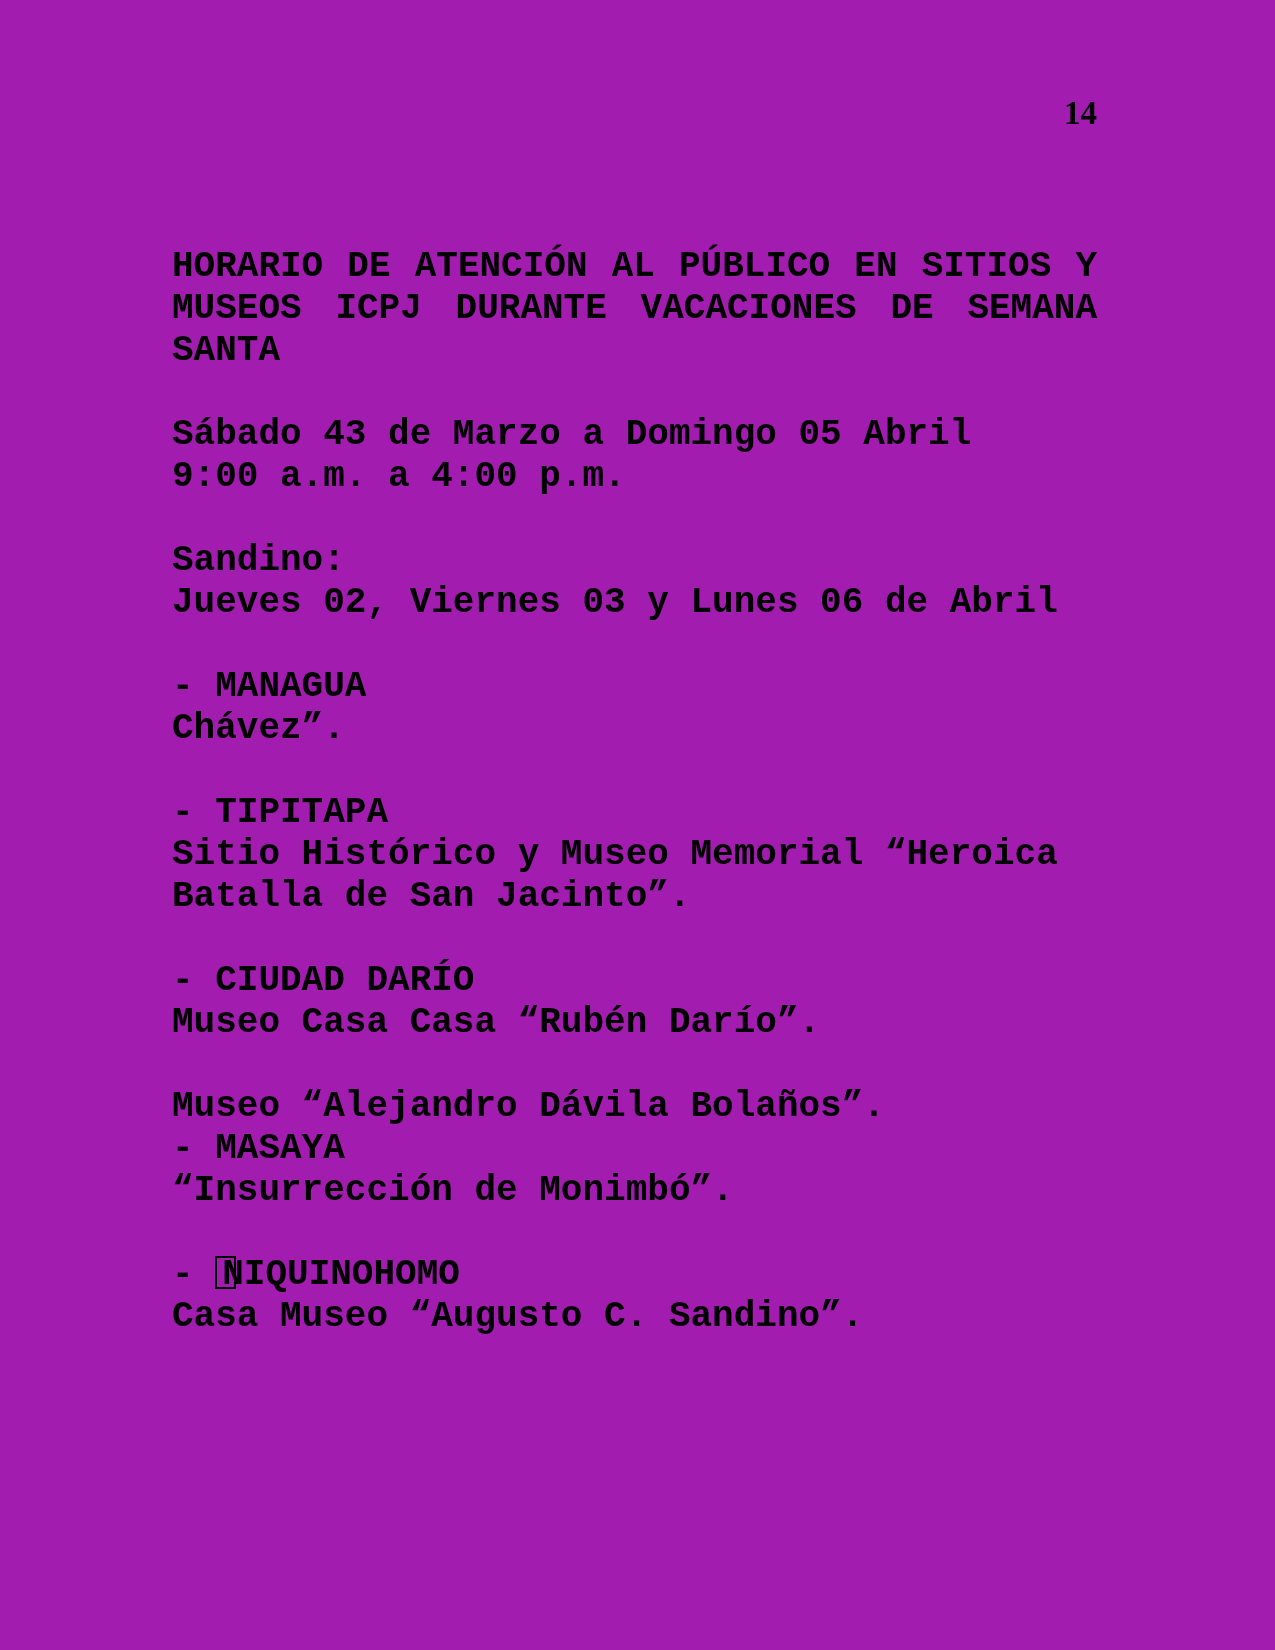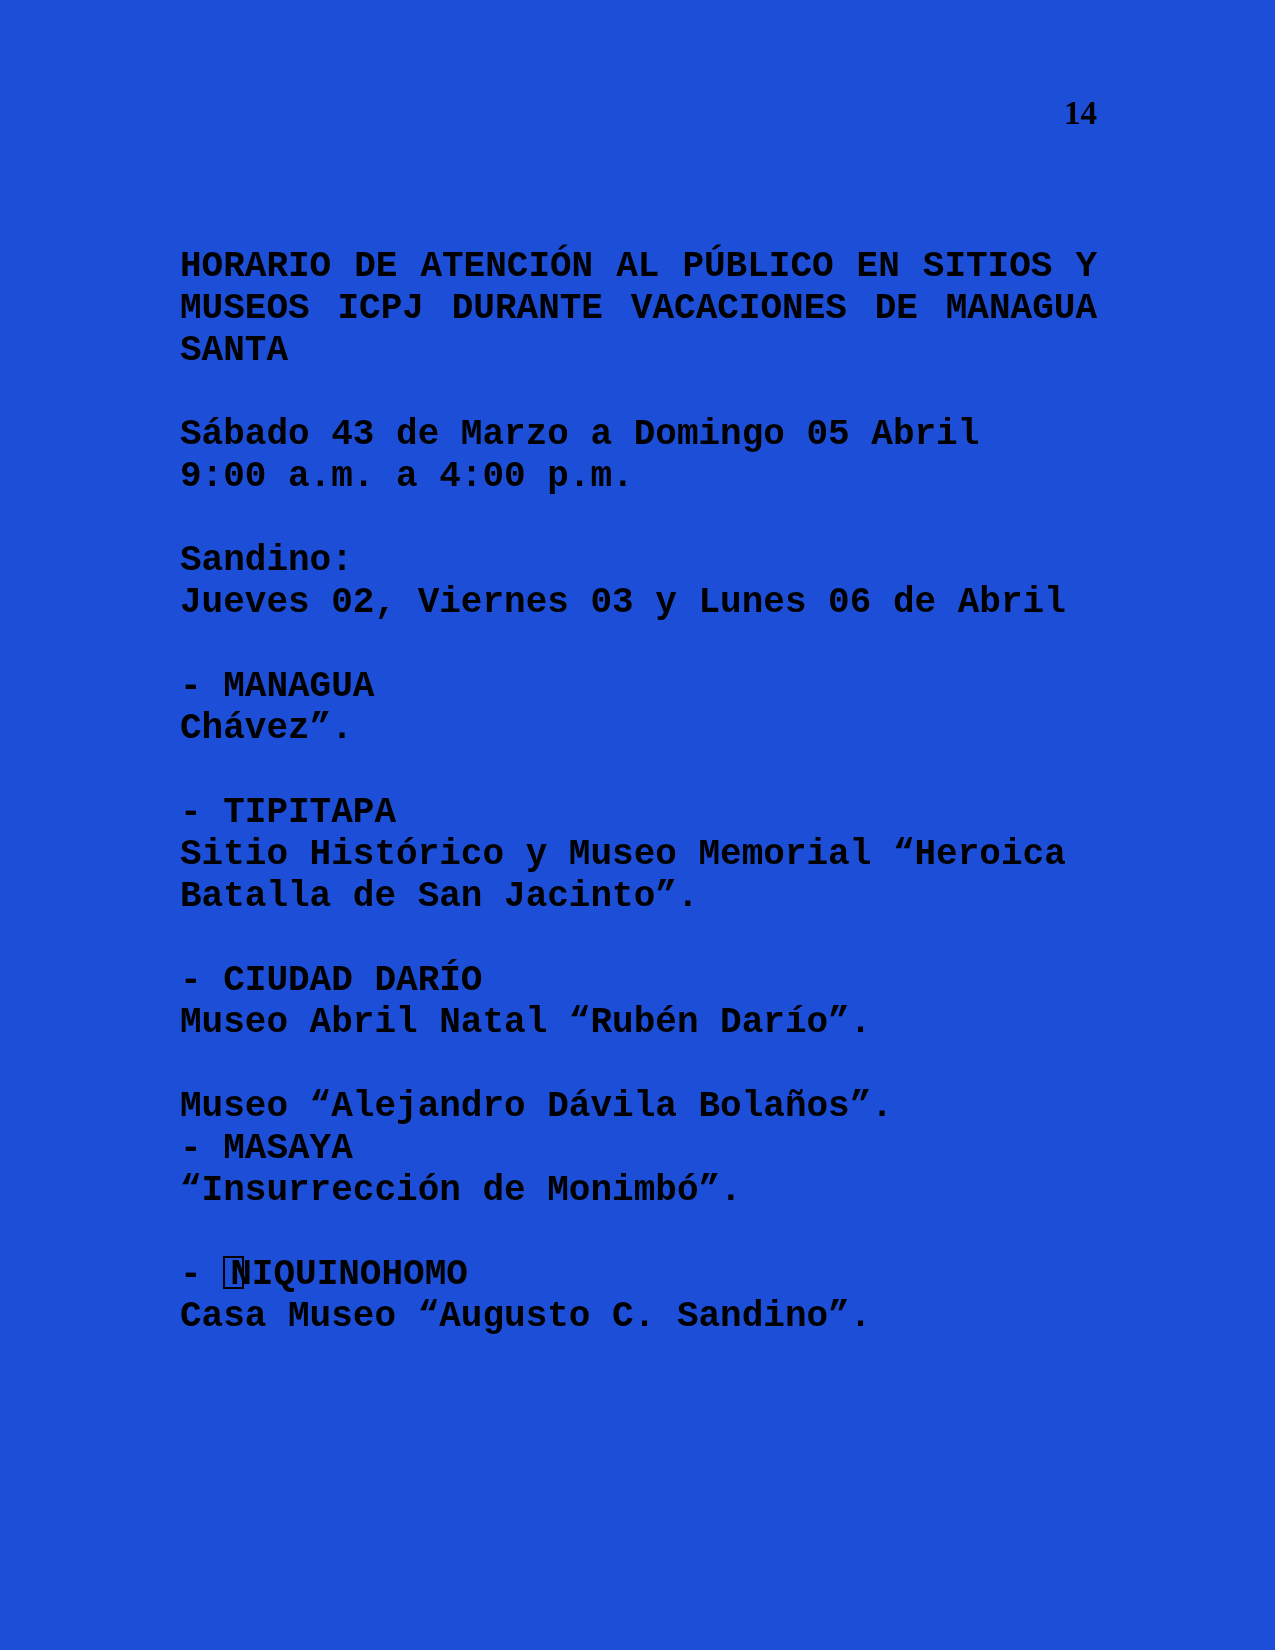--- a/index.html
+++ b/index.html
@@ -1,19 +1,19 @@
 <!DOCTYPE html>
 <html><head>
 <meta charset="utf-8">
 <style>
   html,body{margin:0;padding:0;background:#e8e8e8;}
   .page{
     position:relative;
     width:1275px;height:1650px;
-    background:#1d4ed8;
+    background:#a21caf;
     color:#000000;
     font-family:"Liberation Mono","DejaVu Sans Mono",monospace;
     font-weight:700;
     overflow:hidden;
   }
   .page-number{
     position:absolute;
     top:96px;left:172px;width:925px;
     text-align:right;
     font-family:"Liberation Serif","DejaVu Serif",serif;
@@ -21,21 +21,21 @@
     font-weight:700;
     line-height:34px;
   }
   .text-block{
     position:absolute;
     left:172px;top:246px;width:925px;
     font-size:36px;
     line-height:42px;
     letter-spacing:0;
   }
-  .para{margin:0 0 42px 8px;}
+  .para{margin:0 0 42px 0;}
   .line{min-height:42px;}
   .line.justify{text-align:justify;text-align-last:justify;}
   .tofu{
     display:inline-block;
     width:21px;height:33px;
     border:2px solid #000;
     box-sizing:border-box;
     margin-right:-14px;
     vertical-align:-5px;
     background:transparent;
@@ -45,21 +45,21 @@
 <body>
 
 <div class="page">
 
   <div class="page-number">14</div>
 
   <div class="text-block">
 
     <div class="para">
       <div class="line justify">HORARIO DE ATENCIÓN AL PÚBLICO EN SITIOS Y</div>
-      <div class="line justify">MUSEOS ICPJ DURANTE VACACIONES DE MANAGUA</div>
+      <div class="line justify">MUSEOS ICPJ DURANTE VACACIONES DE SEMANA</div>
       <div class="line">SANTA</div>
     </div>
 
     <div class="para">
       <div class="line">Sábado 43 de Marzo a Domingo 05 Abril</div>
       <div class="line">9:00 a.m. a 4:00 p.m.</div>
     </div>
 
     <div class="para">
       <div class="line">Sandino:</div>
@@ -72,21 +72,21 @@
     </div>
 
     <div class="para">
       <div class="line">- TIPITAPA</div>
       <div class="line">Sitio Histórico y Museo Memorial “Heroica</div>
       <div class="line">Batalla de San Jacinto”.</div>
     </div>
 
     <div class="para">
       <div class="line">- CIUDAD DARÍO</div>
-      <div class="line">Museo Abril Natal “Rubén Darío”.</div>
+      <div class="line">Museo Casa Casa “Rubén Darío”.</div>
     </div>
 
     <div class="para">
       <div class="line">Museo “Alejandro Dávila Bolaños”.</div>
       <div class="line">- MASAYA</div>
       <div class="line">“Insurrección de Monimbó”.</div>
     </div>
 
     <div class="para">
       <div class="line"><span>- </span><span class="tofu"></span><span>NIQUINOHOMO</span></div>

